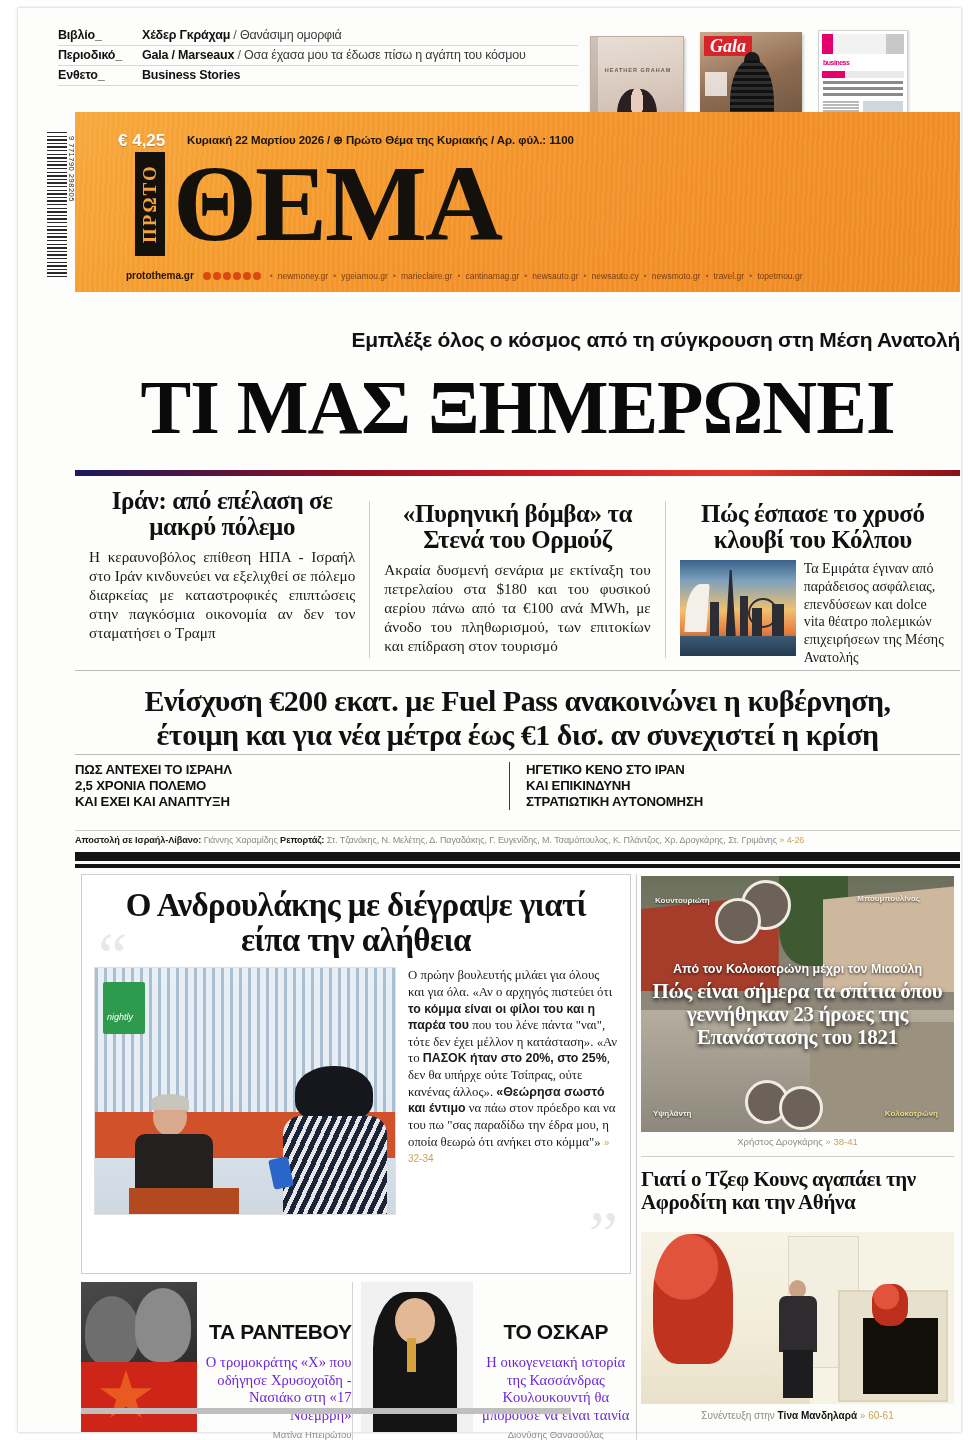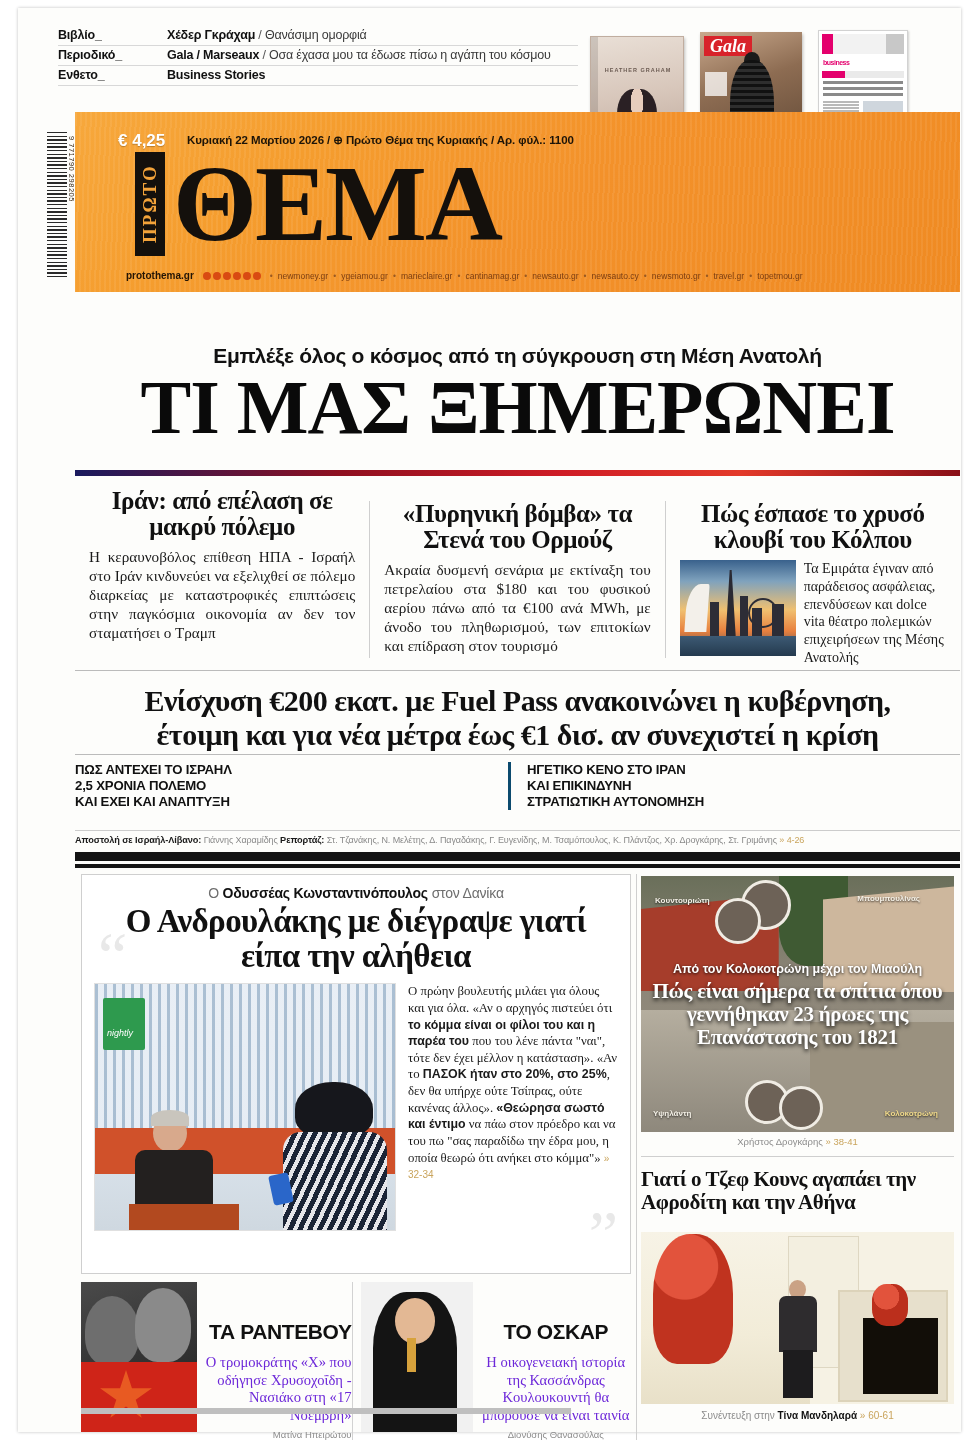--- a/index.html
+++ b/index.html
@@ -9,21 +9,21 @@
     position:relative;width:979px;height:1440px;margin:0 auto;
     background:#ffffff;overflow:hidden;
   }
   .paper{
     position:absolute;left:18px;top:8px;width:943px;height:1424px;
     background:#fdfdfb;box-shadow:0 0 3px rgba(0,0,0,.25);
   }
 
   
   .topstrip{position:absolute;left:40px;top:18px;width:520px;}
-  .tsrow{display:flex;align-items:baseline;border-bottom:1px solid #d8d8d8;padding:2px 0 3px;gap:25px;}
+  .tsrow{display:flex;align-items:baseline;border-bottom:1px solid #d8d8d8;padding:2px 0 3px;}
   .tsrow:last-child{border-bottom:1px solid #d8d8d8;}
   .tslabel{font-weight:bold;font-size:12.5px;color:#111;width:84px;flex:0 0 84px;letter-spacing:-.2px;}
   .tsbody{font-size:12.5px;color:#111;letter-spacing:-.2px;}
   .tsbody b{font-weight:bold;text-align:center;}
   .tsbody .sep{color:#555;font-weight:normal;}
   .tsbody .light{color:#3a3a3a;font-weight:normal;}
 
   
   .promos{position:absolute;left:562px;top:14px;width:390px;height:140px;}
   .promo{position:absolute;}
@@ -88,21 +88,21 @@
   .socials i{width:8px;height:8px;border-radius:50%;background:#d94a12;display:inline-block;}
   .mhsites .dot{color:#9a5a22;}
 
   .barcode{position:absolute;left:27px;top:112px;width:30px;height:170px;z-index:4;}
   .barcode .bars{position:absolute;left:2px;top:12px;width:20px;height:148px;
     background:repeating-linear-gradient(180deg,#2a2a2a 0 1.5px,transparent 1.5px 3.6px);}
   .barcode .bnum{position:absolute;right:-1px;top:16px;writing-mode:vertical-rl;
     font-size:7.5px;color:#3a2a18;letter-spacing:.5px;}
 
   
-  .kicker{position:absolute;left:57px;top:336px;width:885px;text-align:center;
+  .kicker{position:absolute;left:57px;top:320px;width:885px;text-align:right;
     font-family:"Liberation Sans",sans-serif;font-weight:bold;font-size:21px;color:#111;letter-spacing:-.3px;}
   .bighead{position:absolute;left:57px;top:362px;width:885px;text-align:center;
     font-family:"Liberation Serif",serif;font-weight:bold;font-size:76px;line-height:.98;
     color:#0a0a0a;letter-spacing:-1px;}
   .redbar{position:absolute;left:57px;top:462px;width:885px;height:6px;
     background:linear-gradient(90deg,#1a1a5e 0%,#8f1020 30%,#cf1d26 55%,#e33a2a 75%,#8a1018 100%);}
 
   
   .cols{position:absolute;left:57px;top:480px;width:885px;height:170px;display:flex;}
   .col{flex:1;padding:0 14px;position:relative;}
@@ -128,21 +128,21 @@
 
   
   .rule{position:absolute;left:57px;height:1px;background:#bbb;width:885px;}
   .fuelhead{position:absolute;left:57px;top:676px;width:885px;text-align:center;
     font-family:"Liberation Serif",serif;font-weight:bold;font-size:30px;line-height:1.12;
     color:#111;letter-spacing:-.5px;}
 
   
   .subheads{position:absolute;left:57px;top:754px;width:885px;display:flex;}
   .sub{flex:1;padding-right:16px;position:relative;}
-  .sub + .sub{padding-left:16px;border-left:3px solid #0c4a6e;}
+  .sub + .sub{padding-left:16px;border-left:1px solid #0c4a6e;}
   .sub p{margin:0;font-family:"Liberation Sans",sans-serif;font-weight:bold;font-size:13.2px;
     line-height:1.2;color:#111;letter-spacing:-.2px;}
 
   .credits{position:absolute;left:57px;top:822px;width:885px;
     font-size:9px;color:#8a8a8a;border-top:1px solid #ccc;padding-top:4px;letter-spacing:-.1px;}
   .credits b{color:#1b1b1b;font-size:9.2px;}
   .credits .pg{color:#c9a45c;}
 
   .blackbar{position:absolute;left:57px;top:844px;width:885px;height:9px;background:#141414;}
   .blackbar2{position:absolute;left:57px;top:856px;width:885px;height:4px;background:#141414;}
@@ -408,21 +408,20 @@
 
   <div class="blackbar"></div>
   <div class="blackbar2"></div>
 
   <div class="lower">
     <div class="vsep"></div>
 
     <div class="andro">
       <div class="quoteL">“</div>
       <div class="quoteR">”</div>
-      <div class="androkick"><span>Ο </span><b>Οδυσσέας Κωνσταντινόπουλος</b><span> στον Δανίκα</span></div>
       <div class="androhead">Ο Ανδρουλάκης με διέγραψε γιατί είπα την αλήθεια</div>
       <div class="androbody">
         <div class="androphoto">
           <div class="city"></div>
           <div class="sign">
                 <span>nightly</span>
               </div>
           <div class="booth"></div>
           <div class="manhead"></div>
           <div class="manhair"></div>

